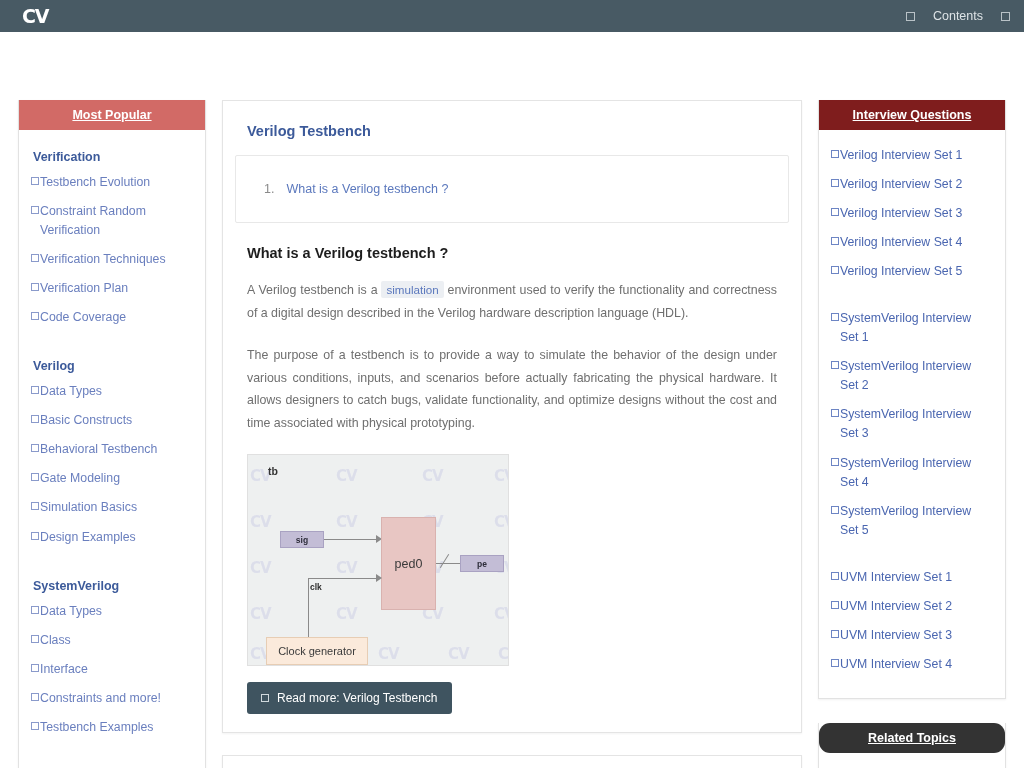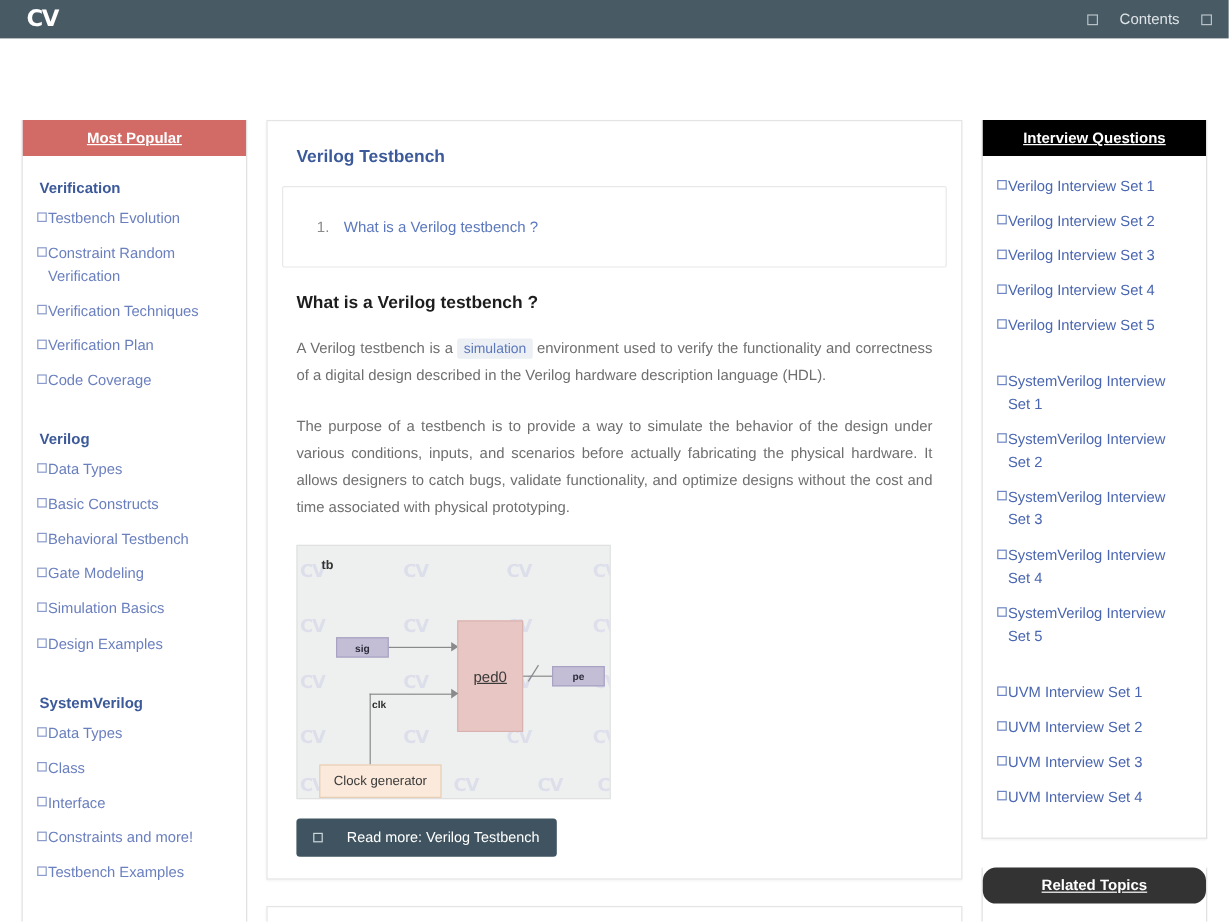--- a/index.html
+++ b/index.html
@@ -67,21 +67,21 @@
     height: 30px;
     display: flex;
     align-items: center;
     justify-content: center;
     color: #ffffff;
     font-size: 12.5px;
     font-weight: bold;
     text-decoration: underline;
   }
   .panel-head.red   { background: #d26a66; }
-  .panel-head.blue  { background: #000000; }
+  .panel-head.blue  { background: #7f1d1d; }
   .panel-head.dark  { background: #333333; border-radius: 11px; }
   .panel-body {
     padding: 16px 12px 14px 12px;
   }
 
   .grp-title {
     color: #3c5a9a;
     font-size: 12.5px;
     font-weight: bold;
     margin: 4px 0 9px 2px;
@@ -197,21 +197,21 @@
     display: flex; align-items: center; justify-content: center;
   }
   .box-sig { left: 32px; top: 76px; width: 44px; height: 17px; }
   .box-pe  { left: 212px; top: 100px; width: 44px; height: 17px; }
   .box-dut {
     position: absolute;
     left: 133px; top: 62px; width: 55px; height: 93px;
     background: #e8c6c3;
     border: 1px solid #d9b2af;
     display: flex; align-items: center; justify-content: center;
-    font-size: 12.5px; color: #3a3a3a; text-decoration: underline;
+    font-size: 12.5px; color: #3a3a3a;
   }
   .box-clkgen {
     position: absolute;
     left: 18px; top: 182px; width: 102px; height: 28px;
     background: #fbeadb;
     border: 1px solid #e7cdb4;
     display: flex; align-items: center; justify-content: center;
     font-size: 11px; color: #3a3a3a;
   }
   .lbl-clk {
@@ -229,21 +229,21 @@
   .slash {
     position: absolute; left: 196px; top: 98px;
     width: 1px; height: 16px; background: #8a8a8a;
     transform: rotate(32deg);
   }
 
   
   .readmore {
     display: inline-flex;
     align-items: center;
-    gap: 20px;
+    gap: 8px;
     margin-left: 12px;
     background: #3f5460;
     color: #ffffff;
     font-size: 12px;
     padding: 9px 14px;
     border-radius: 3px;
   }
   .rm-box {
     width: 8px; height: 8px;
     border: 1px solid #cfd8dc;

